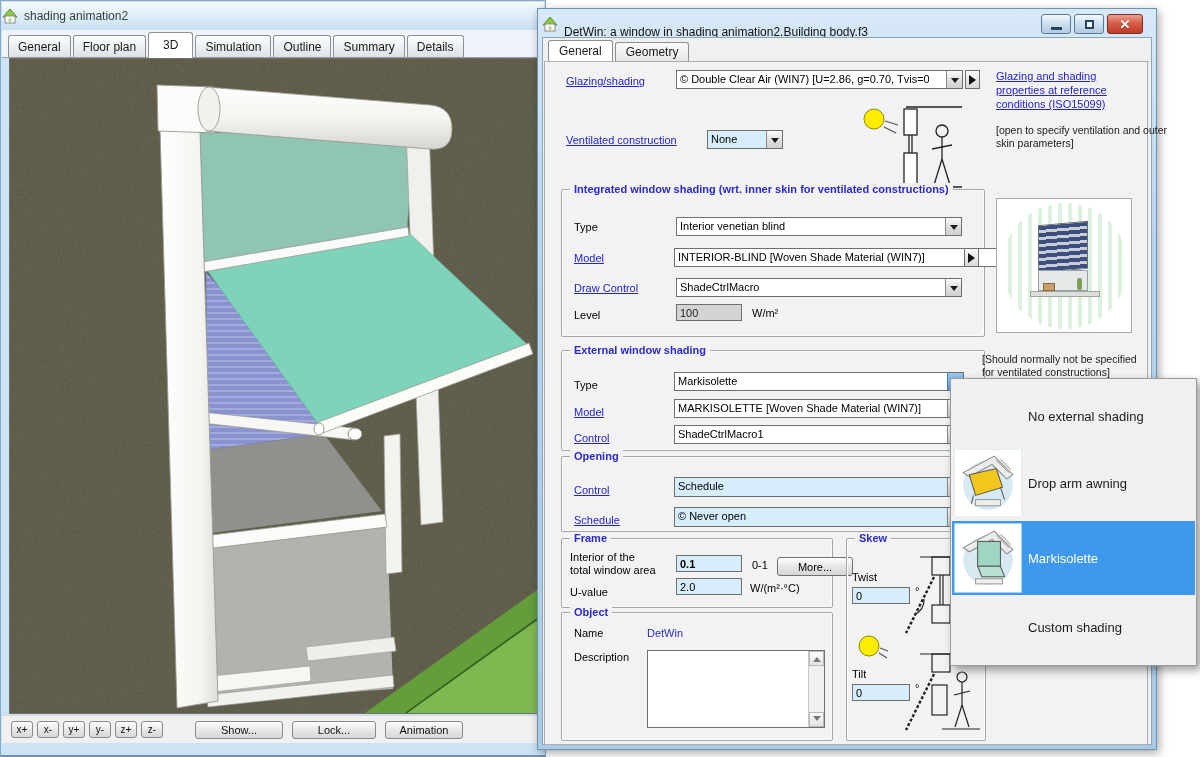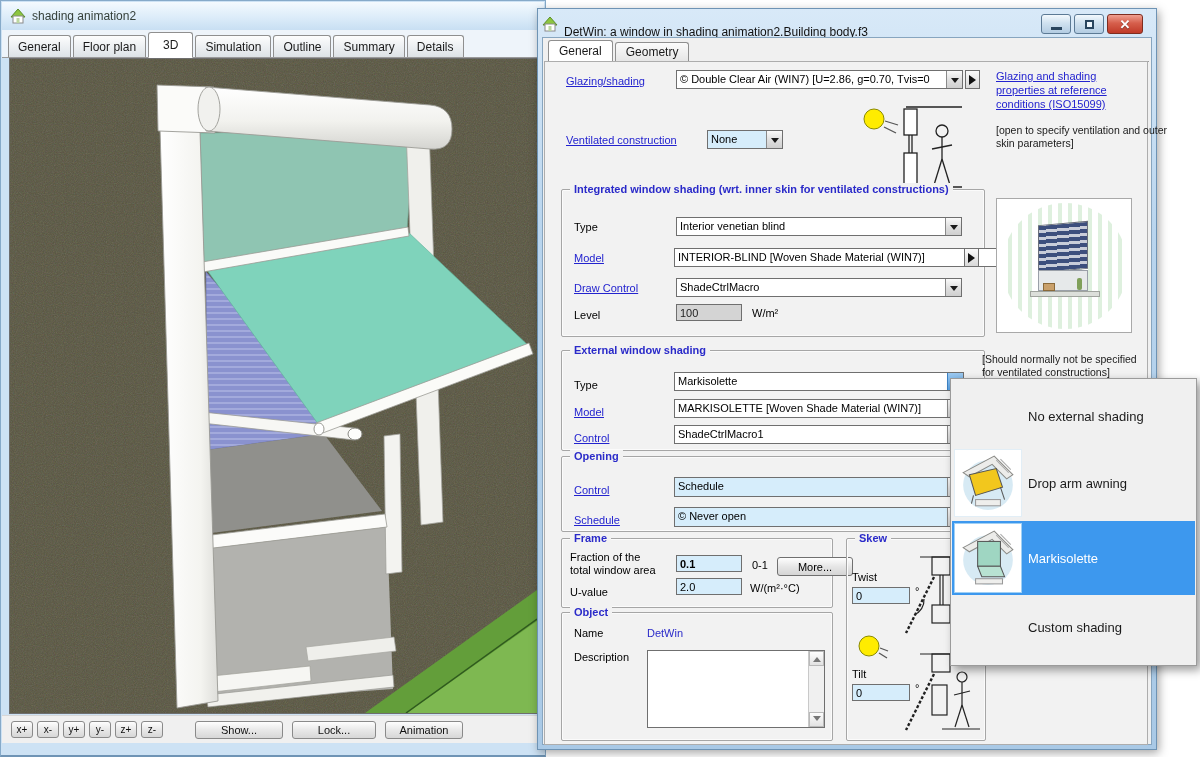--- a/index.html
+++ b/index.html
@@ -7,21 +7,21 @@
   #screen {
     position:relative; width:1200px; height:757px; overflow:hidden;
     font-family:"Liberation Sans", sans-serif; background:#ffffff; font-size:11px; color:#000;
   }
   .abs { position:absolute; }
 
   
   .lwin { position:absolute; left:0; top:0; width:546px; height:757px;
     background:#cde2f4; border:1px solid #86aac9; border-bottom:2px solid #6f94b5; }
   .lwin-title { position:absolute; left:1px; top:1px; right:1px; height:28px;
-    background:linear-gradient(#f4fafe,#dcecf9 55%,#c8dff3); display:flex; align-items:center; padding-left:8px; }
+    background:linear-gradient(#f4fafe,#dcecf9 55%,#c8dff3); display:flex; align-items:center; }
   .win-title-text { font-size:12px; color:#35403a; margin-left:6px; }
   .lwin-tabs { position:absolute; left:1px; top:29px; right:1px; height:28px;
     background:#eef4fa; display:flex; align-items:flex-end; padding-left:6px; border-bottom:1px solid #9a9a9a; }
   .ltab { height:22px; border:1px solid #8f8f8f; border-bottom:none; border-radius:3px 3px 0 0;
     background:linear-gradient(#fdfdfd,#e9edf0 60%,#dde2e6); display:flex; align-items:center; justify-content:center;
     font-size:12px; margin-right:2px; padding:0 9px; color:#1a1a1a; }
   .ltab.active { background:#ffffff; height:26px; margin-bottom:-1px; border-bottom:1px solid #fff; padding:0 14px; }
   .viewport { position:absolute; left:8px; top:57px; width:529px; height:656px; border:1px solid #6e6e6e; background:#57543f; }
   .lwin-toolbar { position:absolute; left:1px; top:714px; right:1px; height:28px; background:#f0f0f0;
     display:flex; align-items:center; border-top:1px solid #d7d7d7; }
@@ -381,21 +381,21 @@
       <div class="combo blue" style="left:112px;top:50px;width:290px;height:20px">
         <span class="combo-text">© Never open</span>
         <span class="combo-btn">
             <span class="tri-down"></span>
           </span>
       </div>
     </div>
 
     <div class="group" style="left:23px;top:529px;width:272px;height:70px">
       <span class="group-title">Frame</span>
-      <span class="lbl" style="left:8px;top:12px">Fraction of the</span>
+      <span class="lbl" style="left:8px;top:12px">Interior of the</span>
       <span class="lbl" style="left:8px;top:25px">total window area</span>
       <input class="field" style="left: 114px; top: 16px; width: 66px; font-weight: bold;" value="0.1">
       <span class="lbl" style="left:190px;top:20px">0-1</span>
       <button class="pbtn" style="left:215px;top:18px;width:76px">More...</button>
       <span class="lbl" style="left:8px;top:47px">U-value</span>
       <input class="field" style="left: 114px; top: 39px; width: 66px;" value="2.0">
       <span class="lbl" style="left:188px;top:43px">W/(m²·°C)</span>
     </div>
 
     <div class="group" style="left:308px;top:529px;width:140px;height:203px">

